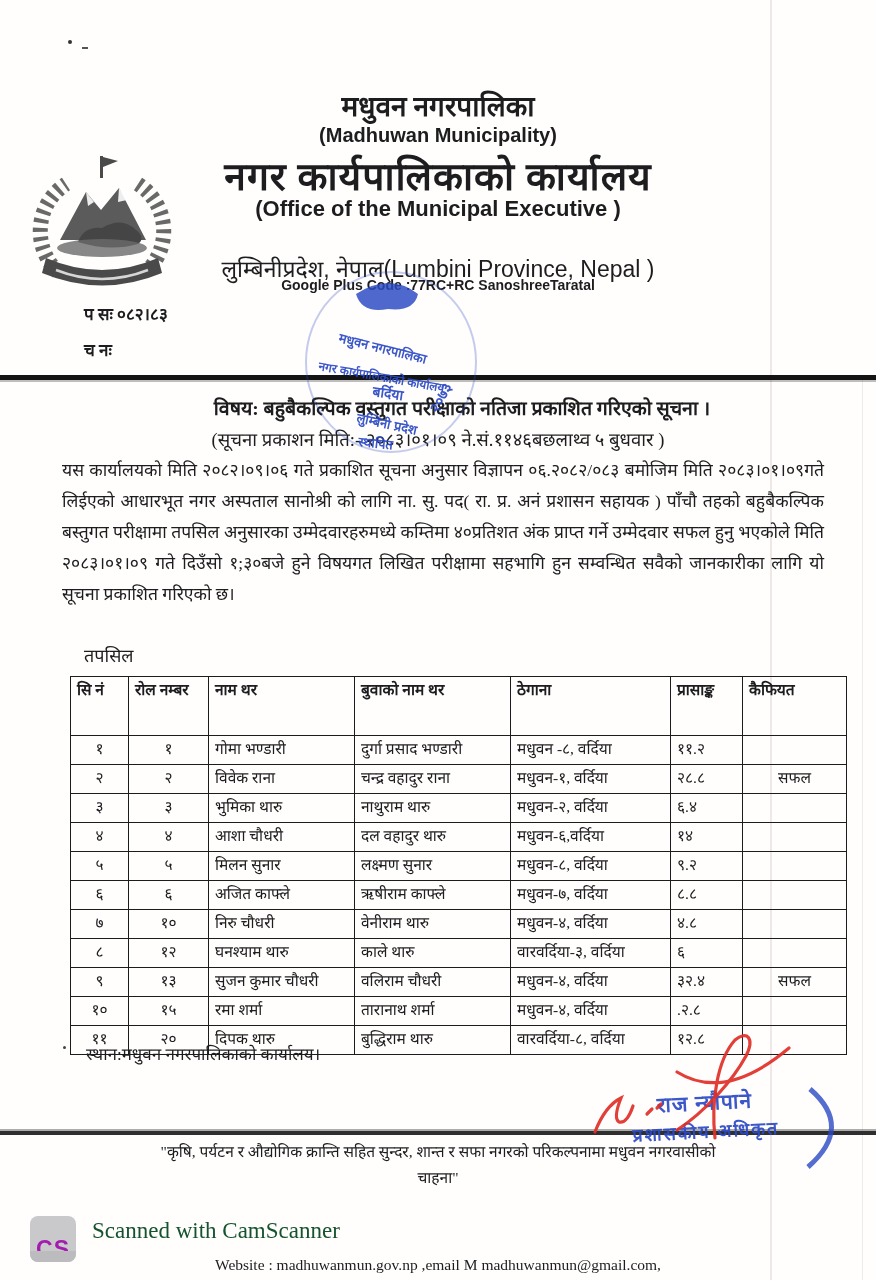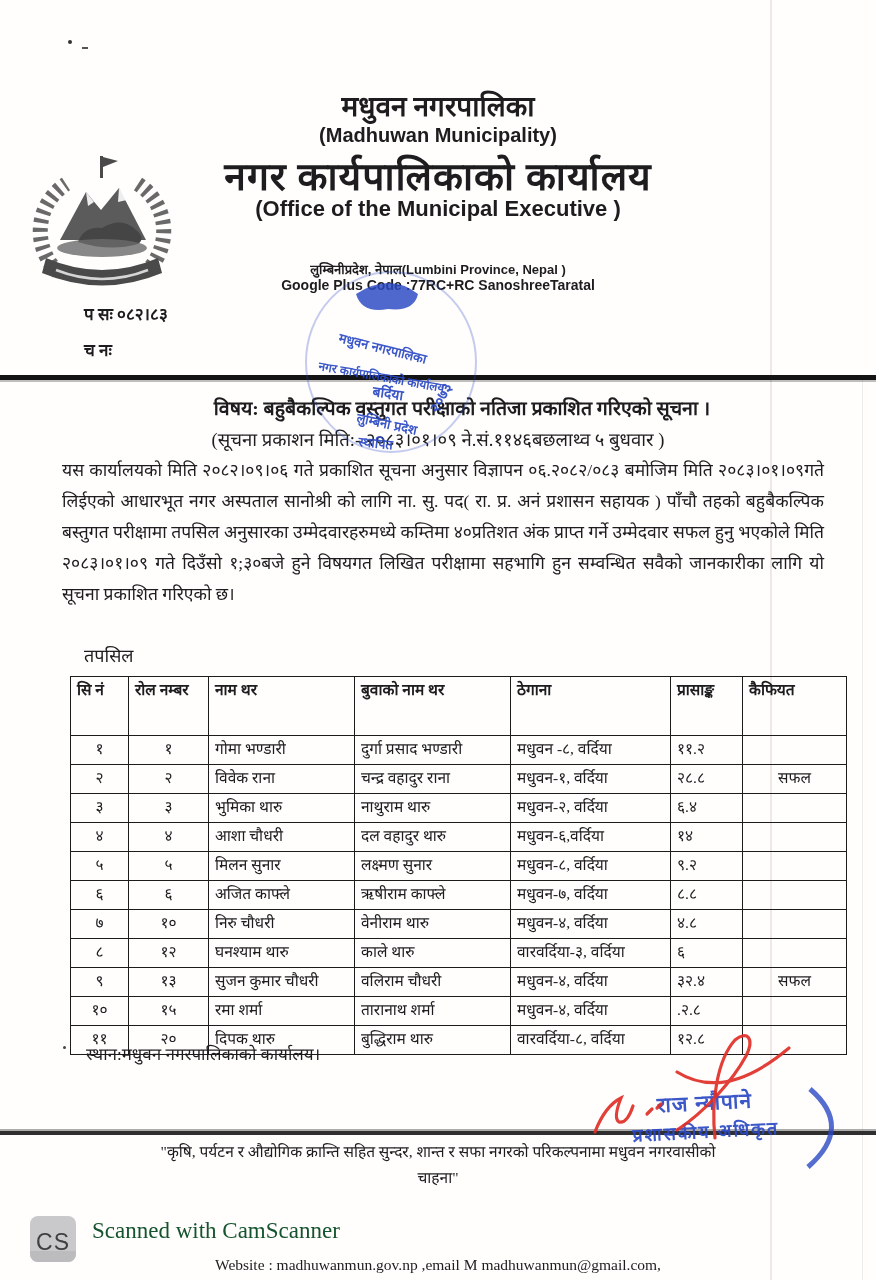--- a/index.html
+++ b/index.html
@@ -11,21 +11,21 @@
   .abs{position:absolute;}
   .center{left:0;right:0;text-align:center;}
   .sans{font-family:"Liberation Sans","DejaVu Sans",sans-serif;}
 
   
   .muni-np{top:86px;font-size:28px;font-weight:bold;}
   .muni-en{top:124px;font-size:20px;font-weight:bold;}
   .office-np{top:148px;font-size:39px;font-weight:bold;letter-spacing:1px;}
   .office-en{top:196px;font-size:22px;font-weight:bold;}
   .district{top:226px;font-size:21px;font-weight:bold;}
-  .province{top:260px;font-size:13px;font-weight:bold;}
+  .province{top:252px;font-size:23px;font-weight:normal;}
   .pluscode{top:277px;font-size:14px;font-weight:bold;}
   .ref-line1{left:84px;top:302px;font-size:17px;font-weight:bold;}
   .ref-line2{left:84px;top:338px;font-size:17px;font-weight:bold;}
 
   
   .rule1{left:0;top:375px;width:876px;height:5px;background:#141414;box-shadow:0 2px 0 rgba(0,0,0,.25);}
   .rule2{left:0;top:1131px;width:876px;height:4px;background:#2f2f2f;box-shadow:0 -2px 0 rgba(90,90,90,.5);}
 
   
   .subject{top:394px;font-size:19.5px;font-weight:600;z-index:1;padding-left:48px;}
@@ -54,22 +54,22 @@
   .round-stamp{left:300px;top:264px;width:182px;height:192px;z-index:2;opacity:.92;}
 
   
   .motto1{top:1140px;font-size:15.5px;}
   .motto2{top:1166px;font-size:15.5px;}
   .website{top:1256px;font-size:15.5px;}
 
   
   .cs-badge{left:30px;top:1216px;width:46px;height:46px;background:#c9c9cb;border-radius:8px;
     font-family:"Liberation Sans",sans-serif;}
-  .cs-badge .cs-letters{position:absolute;left:0;right:0;top:13px;text-align:center;color:#404040;
-    font-size:23px;font-weight:normal;letter-spacing:1px;}
+  .cs-badge .cs-letters{position:absolute;left:0;right:0;top:20px;text-align:center;color:#a21caf;
+    font-size:23px;font-weight:bold;letter-spacing:1px;}
   .cs-badge .cs-bar{position:absolute;left:0;right:0;bottom:0;height:11px;background:#bcbcbe;
     border-radius:0 0 8px 8px;}
   .cs-text{left:92px;top:1218px;font-size:23px;color:#14532d;font-family:Liberation Serif, serif;}
 
   
   .fold-line{left:770px;top:0;width:2px;height:1280px;background:rgba(140,100,100,.14);}
   .edge-line{left:862px;top:380px;width:1px;height:900px;background:rgba(0,0,0,.07);}
   .dot1{left:68px;top:40px;width:4px;height:4px;background:#333;border-radius:50%;}
   .dot2{left:82px;top:47px;width:6px;height:2px;background:#555;}
   .dot3{left:63px;top:1046px;width:3px;height:3px;background:#444;border-radius:50%;}

